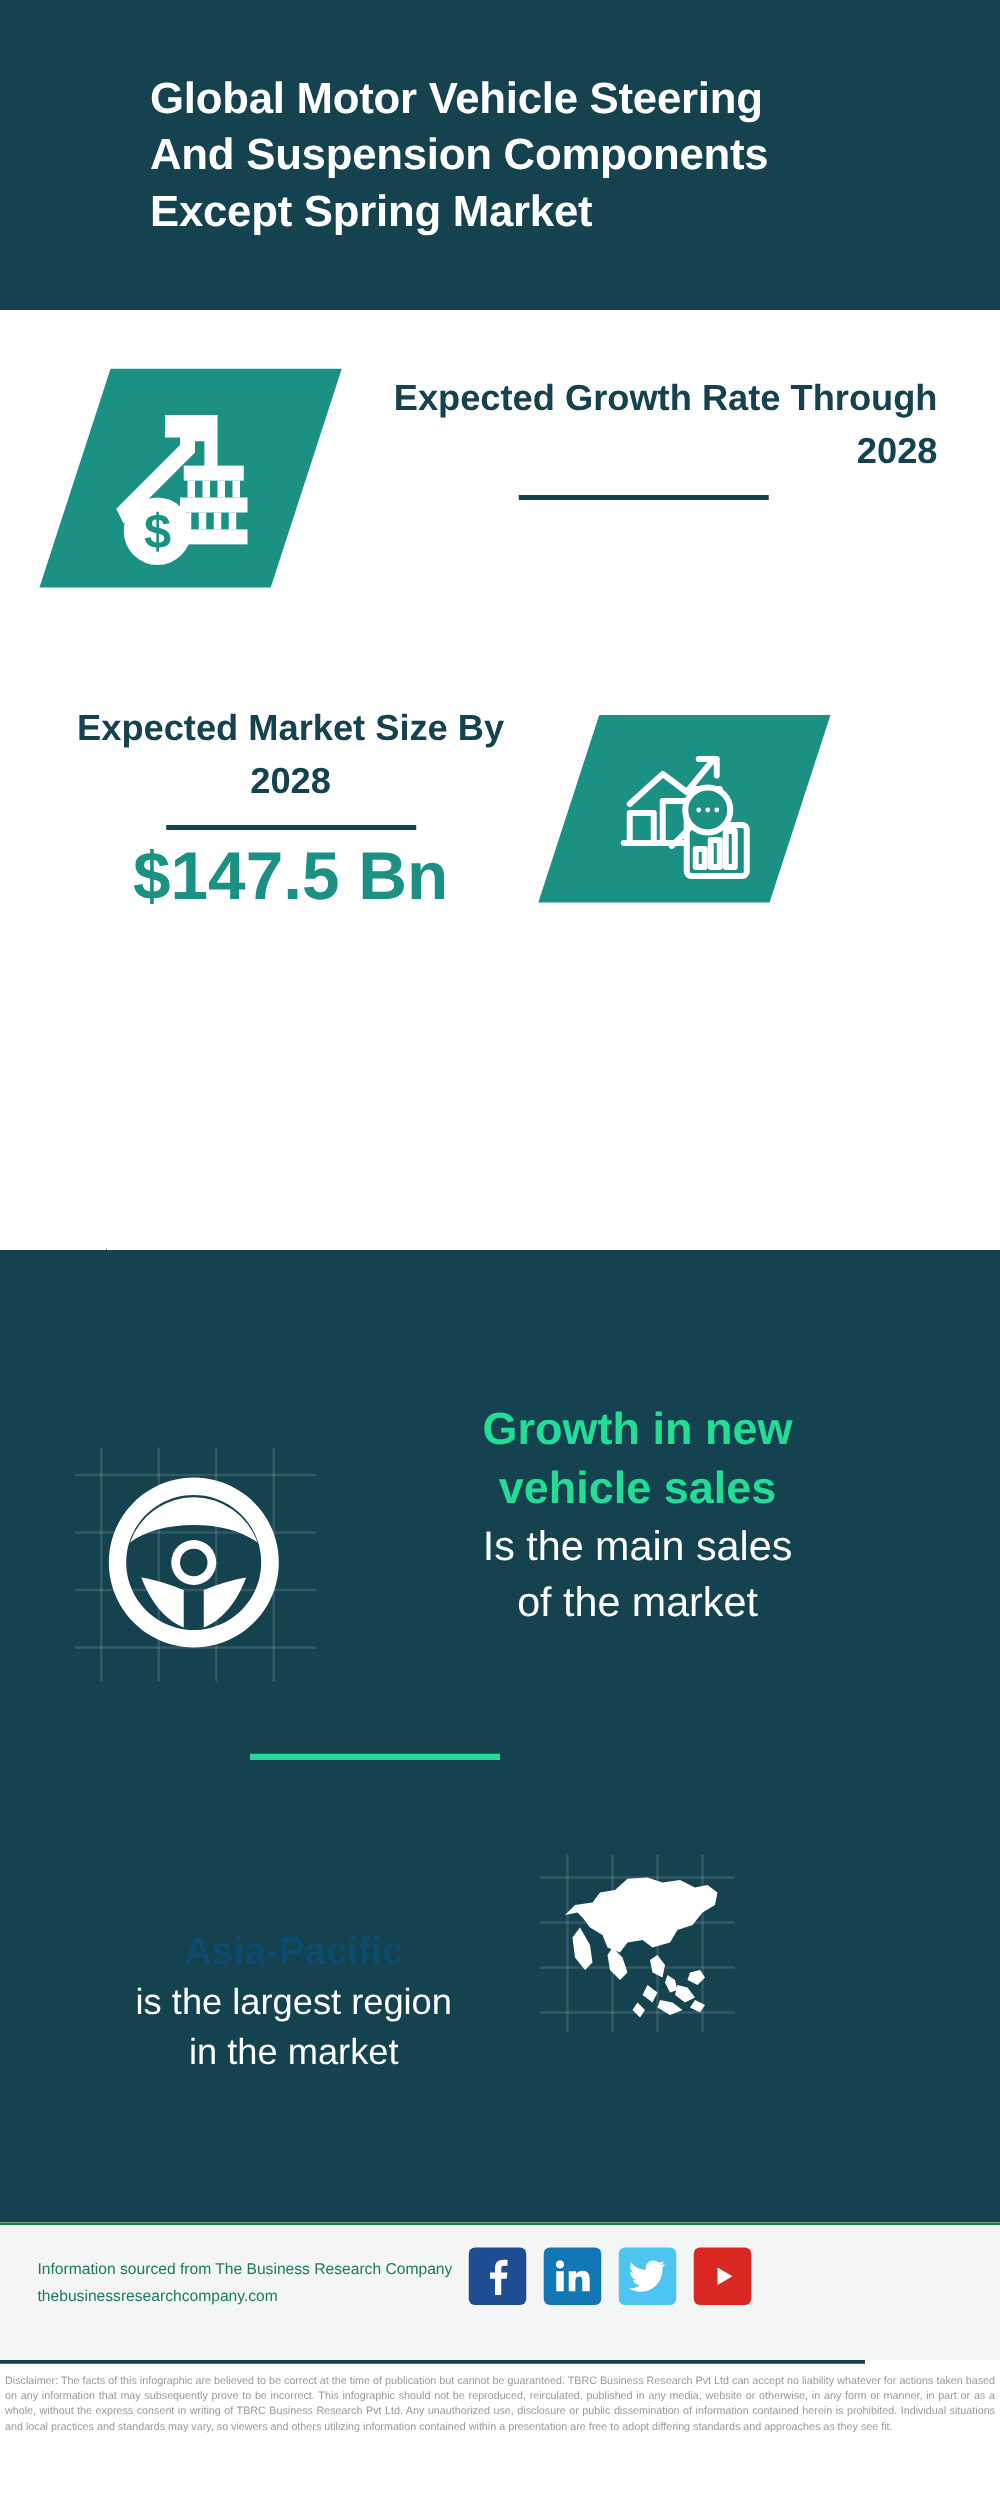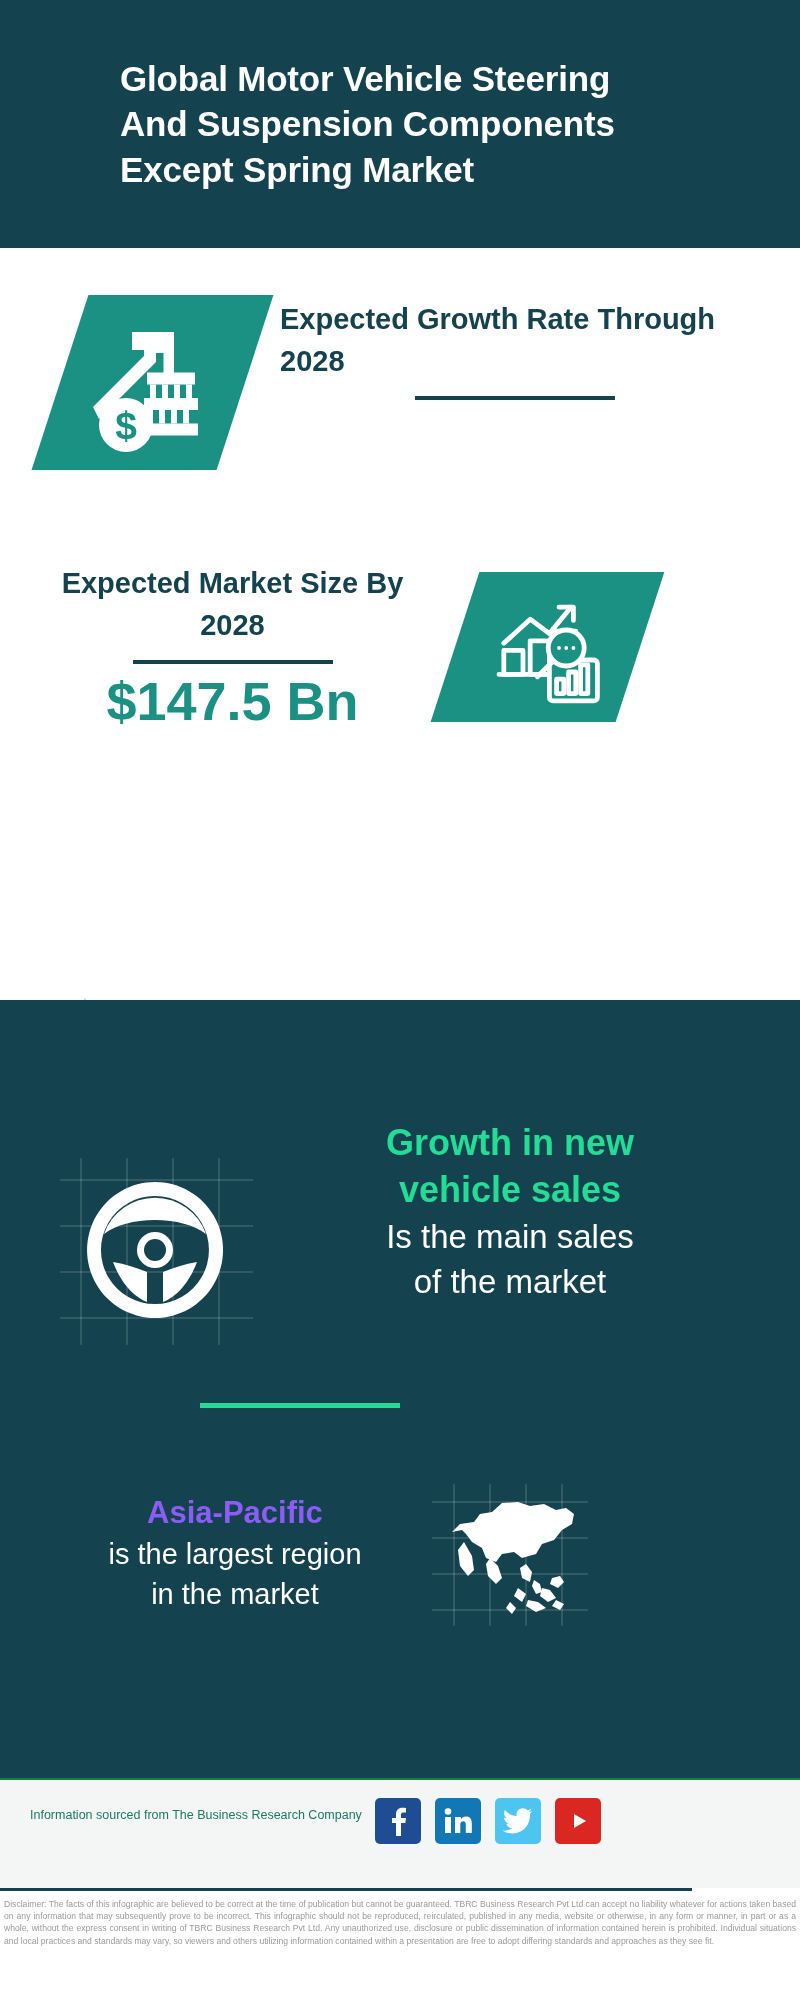--- a/index.html
+++ b/index.html
@@ -40,21 +40,21 @@
     background:#1b9183;
     transform:skewX(-18deg);
   }
   .icon-money {
     position:absolute; left:68px; top:50px;
     width:170px; height:170px;
     display:flex; align-items:center; justify-content:center;
   }
   .growth-text {
     position:absolute; left:280px; top:50px; width:470px;
-    text-align:left;
+    text-align:right;
   }
   .lbl-dark {
     color:#14424f; font-size:29px; font-weight:bold; line-height:1.45;
   }
   .rule-dark {
     width:200px; height:4px; background:#14424f;
     margin:14px auto 8px auto;
   }
   .val-teal {
     color:#1b9183; font-size:54px; font-weight:bold; line-height:1.1;
@@ -111,21 +111,21 @@
     width:200px; height:5px; background:#23dd96;
   }
 
   
   .region-wrap {
     position:absolute; left:0; top:1460px; width:800px; height:260px;
   }
   .region-text {
     position:absolute; left:40px; top:32px; width:390px; text-align:center;
   }
-  .accent-sm { color:#8b5cf6; font-size:31px; font-weight:bold; line-height:1.35; }
+  .accent-sm { color:#0c4a6e; font-size:31px; font-weight:bold; line-height:1.35;margin-top:48px; }
   .plain-sm  { color:#ffffff; font-size:29px; font-weight:normal; line-height:1.38; }
   .map-holder {
     position:absolute; left:430px; top:20px; width:160px; height:150px;
   }
 
   
   .footer {
     position:absolute; left:0; top:1778px; width:800px; height:110px;
     background:#f4f5f5;
     border-top:2px solid #15803d;
@@ -300,20 +300,21 @@
           <path d="M126 120 l8 4 l-4 6 l-8 -4 Z"></path>
           <path d="M80 122 l6 6 l-4 6 l-6 -6 Z"></path>
         </g>
       </svg>
     </div>
   </div>
 
   <div class="footer">
     <div class="footer-text">
       <div>Information sourced from The Business Research Company</div>
+      <div>thebusinessresearchcompany.com</div>
     </div>
     <div class="social-row">
       <div class="sq fb">
         <svg width="26" height="30" viewBox="0 0 26 30">
             <path fill="#fff" d="M16 30 V17 h4.3 l0.7 -5 h-5 V9 c0 -1.5 0.4 -2.5 2.5 -2.5 H21 V2 C20.5 1.9 19 1.8 17.3 1.8 c-3.7 0 -6.3 2.3 -6.3 6.5 V12 H7 v5 h4 v13 Z"></path>
           </svg>
       </div>
       <div class="sq li">
         <svg width="30" height="28" viewBox="0 0 30 28">
           <rect x="2" y="10" width="6" height="16" fill="#fff"></rect>

